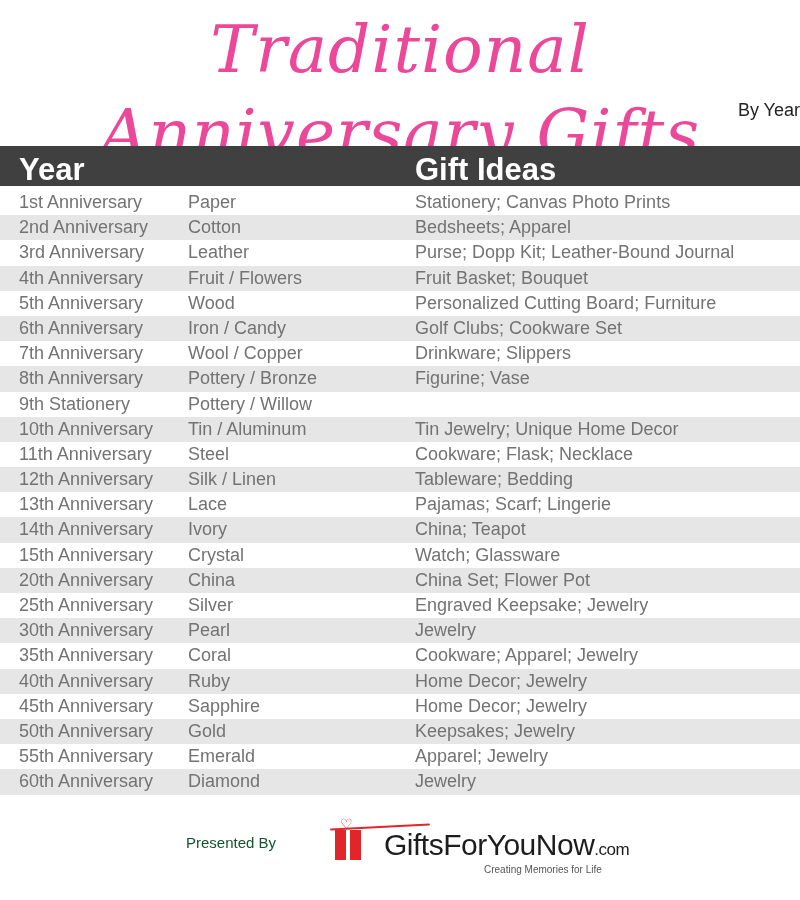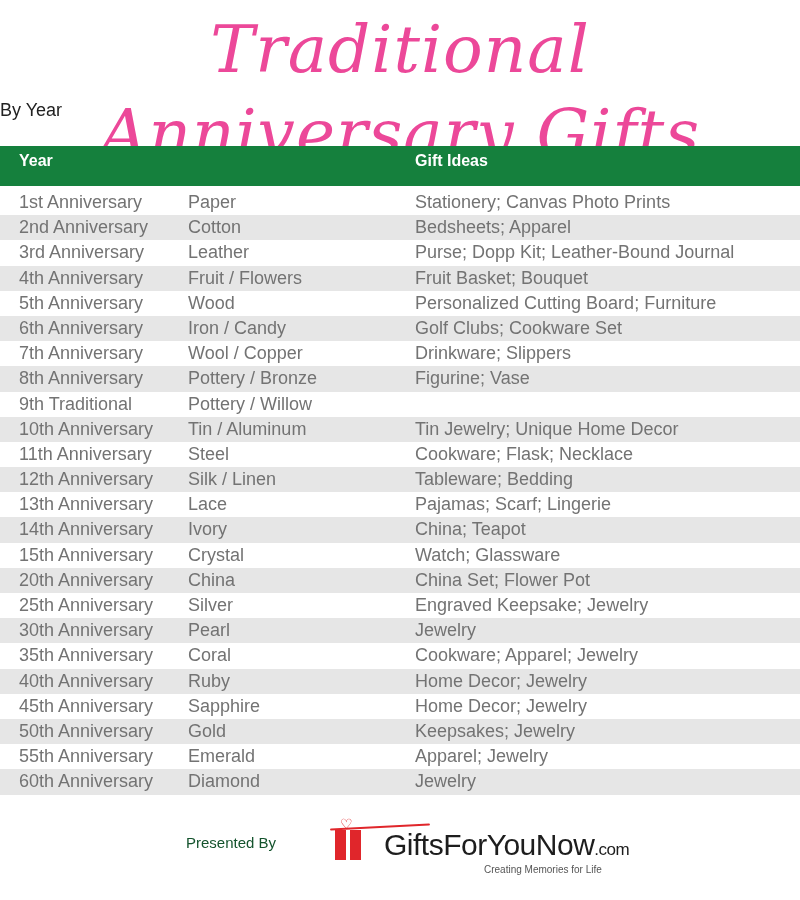--- a/index.html
+++ b/index.html
@@ -1,20 +1,20 @@
 <!DOCTYPE html>
 <html><head>
 <meta charset="utf-8">
 <style>
   html, body { margin: 0; padding: 0; background: #ffffff; }
   body { width: 800px; height: 900px; position: relative; overflow: hidden; font-family: "DejaVu Sans", sans-serif; }
   .title { position: absolute; left: 0; top: 8px; width: 800px; text-align: center; color: #ec4899;
     font-family: "DejaVu Serif", serif; font-style: italic; font-size: 66px; letter-spacing: 1px; line-height: 84px; }
-  .subtitle { position: absolute; left: 0; top: 100px; width: 800px; text-align: left; font-size: 18px; color: #222; font-family: "Liberation Sans", sans-serif; }
-  .thead { position: absolute; left: 0; top: 146px; width: 800px; height: 40px; background: #15803d; color: #fff; font-weight: bold; font-size: 16px; font-family: "Liberation Sans", sans-serif; }
+  .subtitle { position: absolute; left: 0; top: 100px; width: 800px; text-align: right; font-size: 18px; color: #222; font-family: "Liberation Sans", sans-serif; }
+  .thead { position: absolute; left: 0; top: 146px; width: 800px; height: 40px; background: #404040; color: #fff; font-weight: bold; font-size: 31px; font-family: "Liberation Sans", sans-serif; }
   .thead span { position: absolute; top: 6px; }
   .rows { position: absolute; left: 0; top: 190px; width: 800px; }
   .row { position: relative; height: 25.2px; font-size: 18px; color: #737373; font-family: "Liberation Sans", sans-serif; }
   .row.alt { background: #e6e6e6; }
   .row span { position: absolute; top: 2px; white-space: nowrap; }
   .c1 { left: 19px; } .c2 { left: 188px; } .c3 { left: 415px; text-align: center; }
   .footer { position: absolute; top: 814px; left: 0; width: 800px; height: 70px; }
   .presented { position: absolute; left: 186px; top: 20px; font-size: 15px; color: #14532d; font-family: "Liberation Sans", sans-serif; }
   .logo-box { position: absolute; left: 335px; top: 16px; width: 26px; height: 30px; background: #e0262b; }
   .logo-box::after { content: ""; position: absolute; left: 11px; top: 0; width: 4px; height: 30px; background: #fff; }
@@ -70,21 +70,21 @@
       <span class="c1">7th Anniversary</span>
       <span class="c2">Wool / Copper</span>
       <span class="c3">Drinkware; Slippers</span>
     </div>
     <div class="row alt">
       <span class="c1">8th Anniversary</span>
       <span class="c2">Pottery / Bronze</span>
       <span class="c3">Figurine; Vase</span>
     </div>
     <div class="row">
-      <span class="c1">9th Traditional</span>
+      <span class="c1">9th Stationery</span>
       <span class="c2">Pottery / Willow</span>
     </div>
     <div class="row alt">
       <span class="c1">10th Anniversary</span>
       <span class="c2">Tin / Aluminum</span>
       <span class="c3">Tin Jewelry; Unique Home Decor</span>
     </div>
     <div class="row">
       <span class="c1">11th Anniversary</span>
       <span class="c2">Steel</span>

